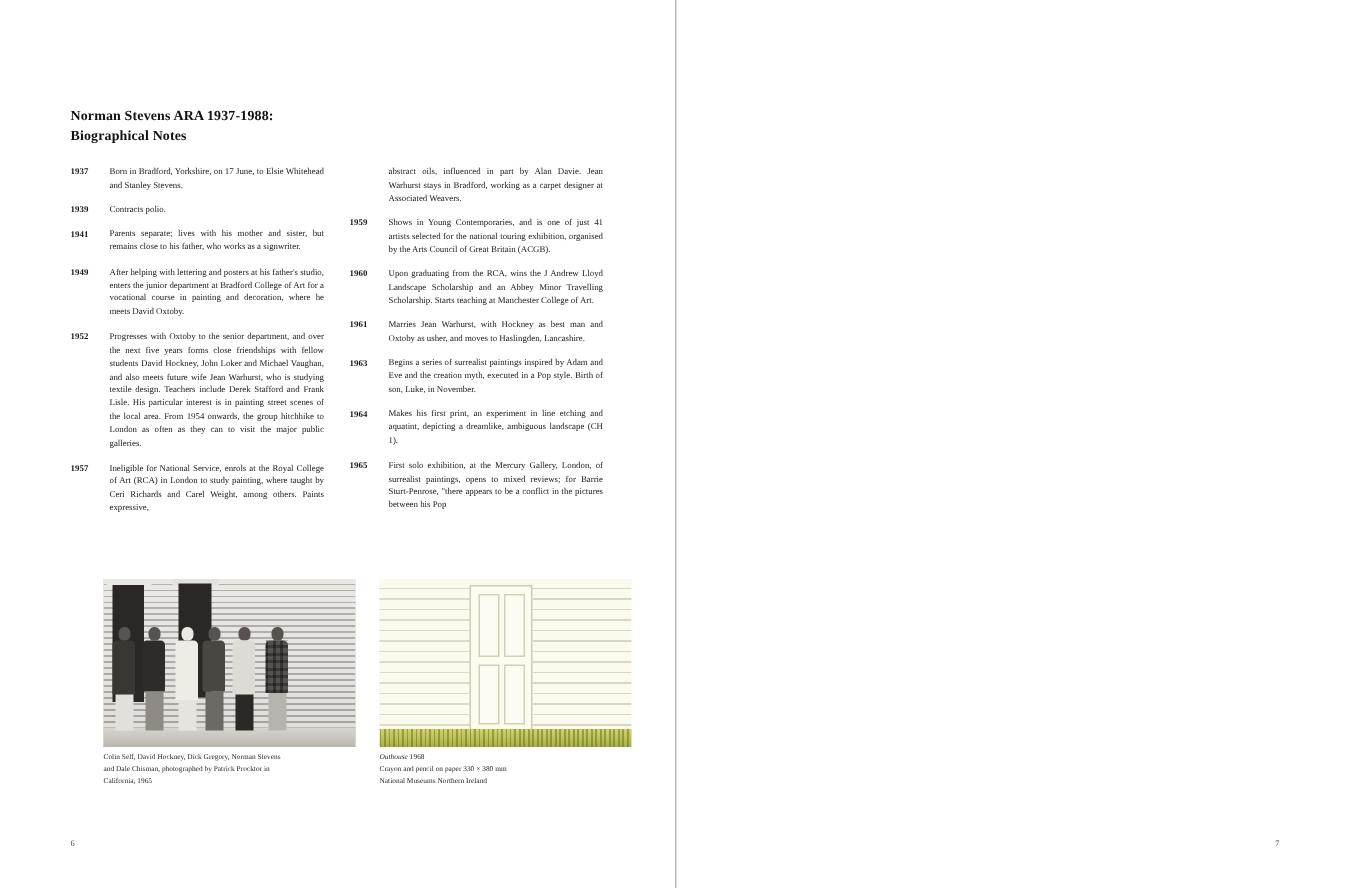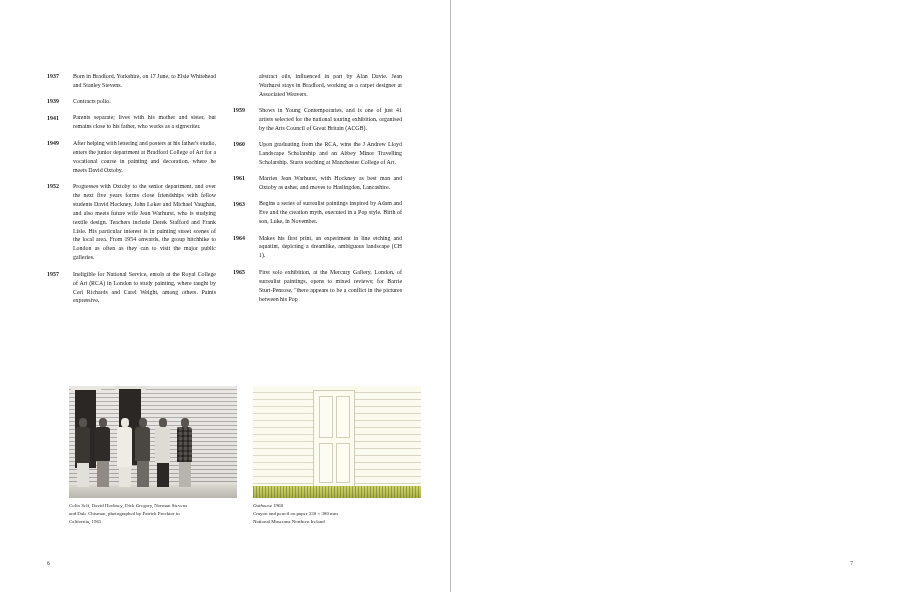--- a/index.html
+++ b/index.html
@@ -104,20 +104,24 @@
 </style>
 </head>
 <body>
 
 <div class="spread">
 
   <div class="page">
 
     <div class="p6-inner">
 
+      <div class="title">
+        <div>Norman Stevens ARA 1937-1988:</div>
+        <div>Biographical Notes</div>
+      </div>
 
       <div class="cols">
 
         <div class="col">
 
           <div class="entry">
             <div class="yr">1937</div>
             <div class="txt">Born in Bradford, Yorkshire, on 17 June, to Elsie Whitehead and Stanley Stevens.</div>
           </div>
 

